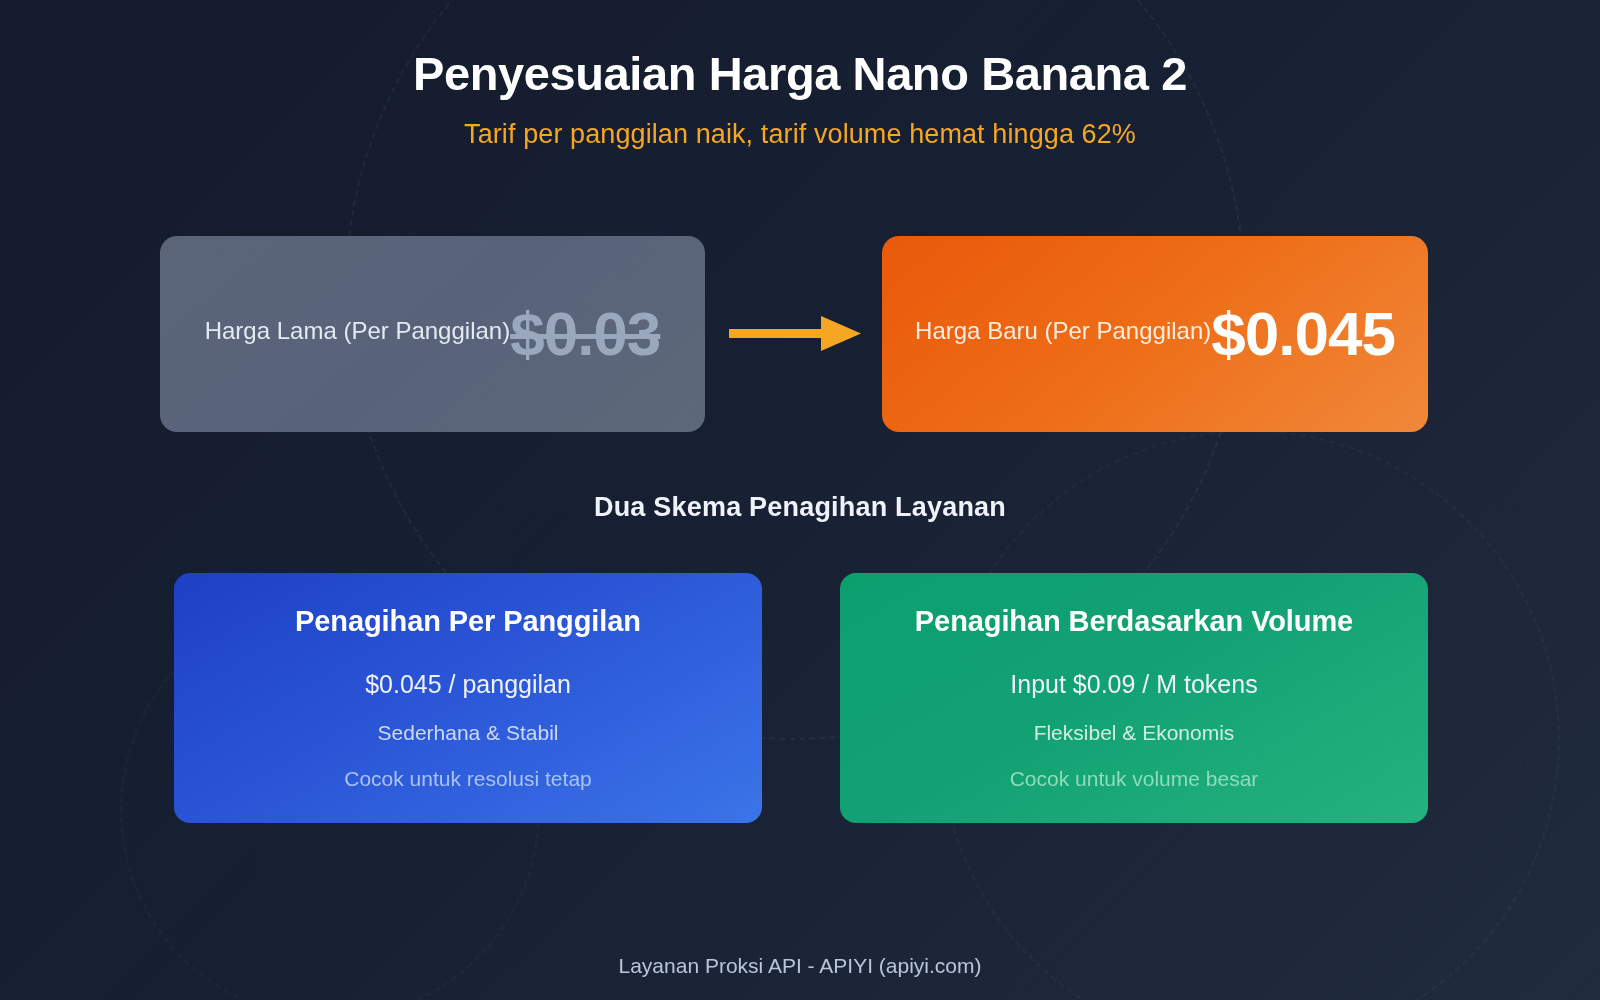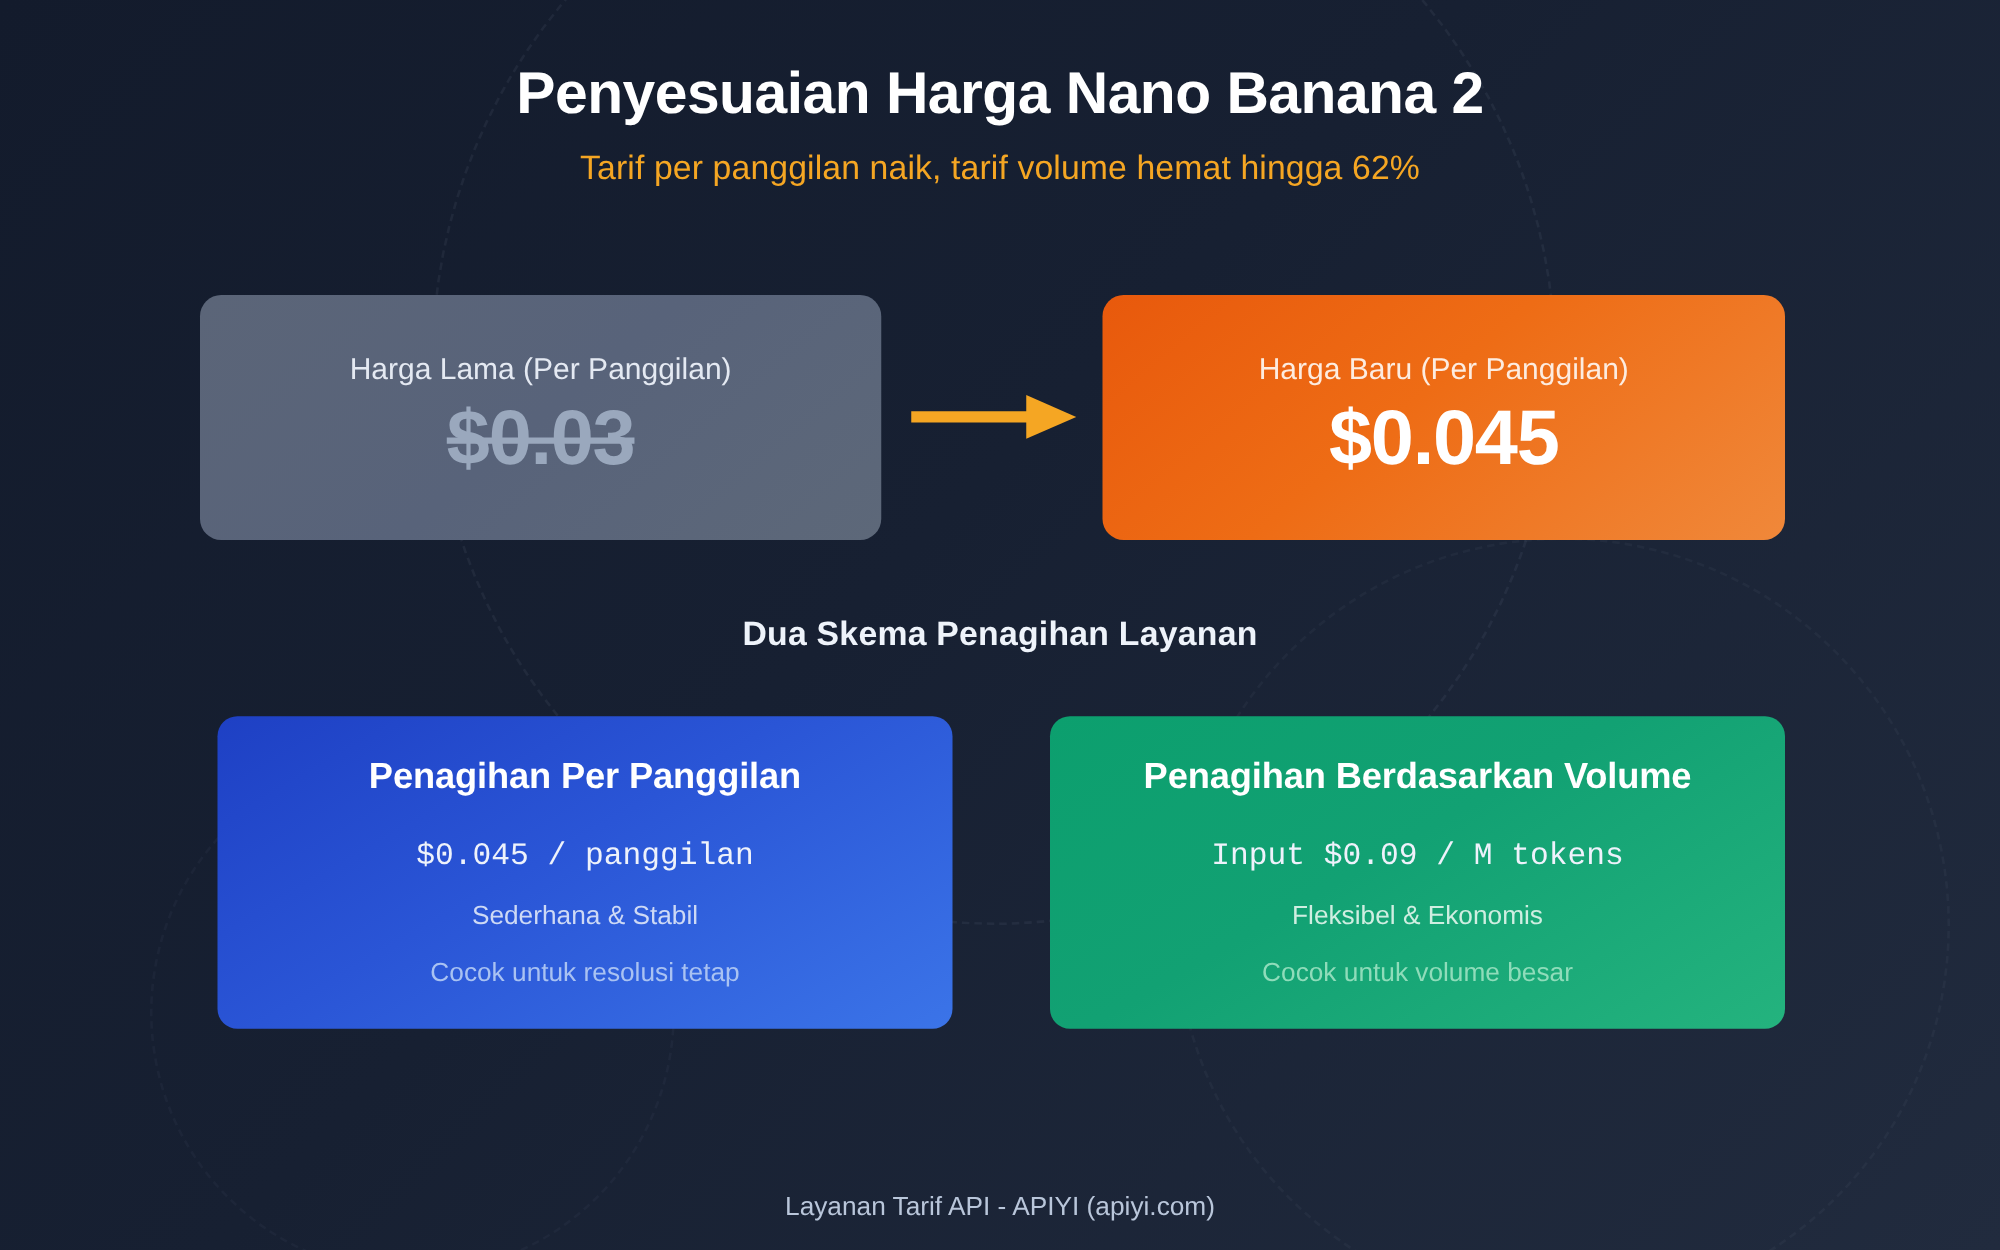--- a/index.html
+++ b/index.html
@@ -58,21 +58,20 @@
     position:absolute;
     left:160px; top:236px;
     width:1252px; height:196px;
   }
   .price-card{
     position:absolute;
     top:0;
     height:196px;
     border-radius:17px;
     display:flex;
-    flex-direction:column;
     align-items:center;
     justify-content:center;
     text-align:center;
   }
   .card-old{
     left:0; width:545px;
     background:linear-gradient(140deg,#5b6578 0%,#58637a 50%,#5d6879 100%);
   }
   .card-new{
     left:690px; width:546px;
@@ -147,21 +146,20 @@
     font-size:29px;
     font-weight:bold;
     color:#ffffff;
     letter-spacing:-0.1px;
     margin-bottom:32px;
   }
   .scheme-price{
     font-size:25px;
     color:#eef2fb;
     margin-bottom:22px;
-    font-family:Liberation Mono, monospace;
   }
   .scheme-tag{
     font-size:21px;
     margin-bottom:22px;
   }
   .scheme-blue .scheme-tag{ color:#cdd9f5; }
   .scheme-green .scheme-tag{ color:#cfeee1; }
   .scheme-note{ font-size:21px; }
   .scheme-blue .scheme-note{ color:#a9c2f2; }
   .scheme-green .scheme-note{ color:#8fdcba; }
@@ -232,14 +230,14 @@
   <div class="scheme-card scheme-green">
     <div class="scheme-title">Penagihan Berdasarkan Volume</div>
     <div class="scheme-price">Input $0.09 / M tokens</div>
     <div class="scheme-tag">Fleksibel &amp; Ekonomis</div>
     <div class="scheme-note">Cocok untuk volume besar</div>
   </div>
 
 </div>
 
 <div class="footer">
-  <div class="footer-brand">Layanan Tarif API - APIYI (apiyi.com)</div>
+  <div class="footer-brand">Layanan Proksi API - APIYI (apiyi.com)</div>
 </div>
 
 </body></html>

